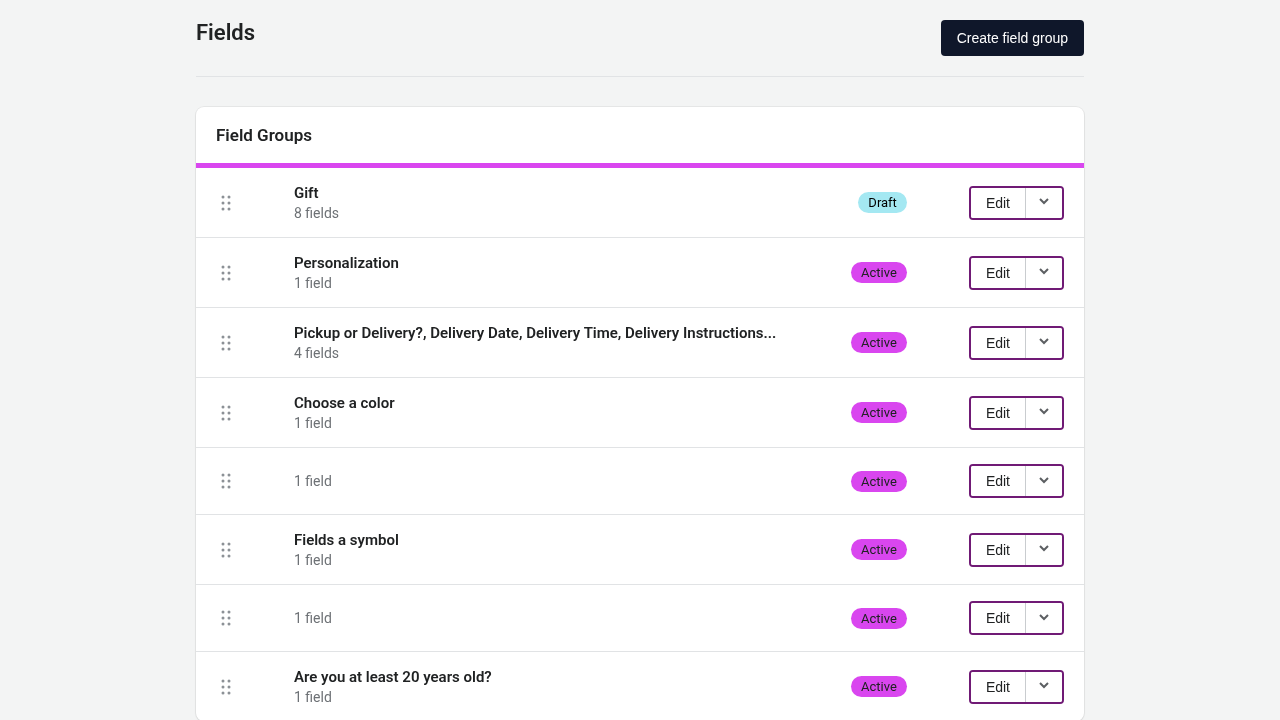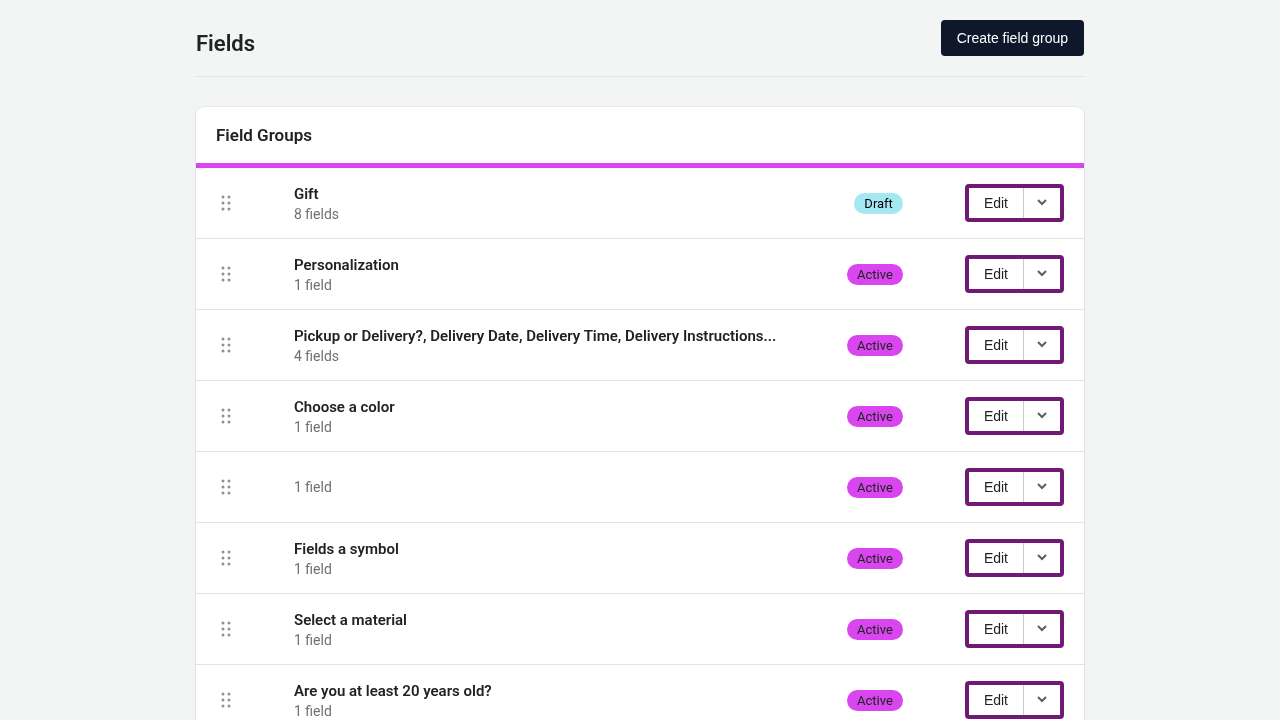--- a/index.html
+++ b/index.html
@@ -16,21 +16,21 @@
       overflow: hidden;
     }
     .page-container {
       max-width: 888px;
       margin: 0 auto;
       padding: 20px 0;
     }
     .page-header {
       display: flex;
       justify-content: space-between;
-      align-items: flex-end;
+      align-items: flex-start;
       padding: 0 0 20px 0;
       border-bottom: 1px solid #e1e3e5;
       margin-bottom: 30px;
     }
     .page-title {
       font-size: 22px;
       font-weight: 600;
       color: #202223;
     }
     .btn-primary {
@@ -108,21 +108,21 @@
     .badge-draft {
       background: #a4e8f2;
       color: #000000;
     }
     .badge-active {
       background: #d946ef;
       color: #202223;
     }
     .btn-group {
       display: flex;
-      border: 4px solid #701a75;
+      border: 2px solid #701a75;
       border-radius: 4px;
       overflow: hidden;
     }
     .btn-edit {
       background: #ffffff;
       border: none;
       padding: 7px 15px;
       font-size: 14px;
       font-weight: 500;
       color: #202223;
@@ -312,21 +312,20 @@
             <svg viewBox="0 0 10 16" fill="currentColor">
               <circle cx="2" cy="2" r="1.5"></circle>
               <circle cx="8" cy="2" r="1.5"></circle>
               <circle cx="2" cy="8" r="1.5"></circle>
               <circle cx="8" cy="8" r="1.5"></circle>
               <circle cx="2" cy="14" r="1.5"></circle>
               <circle cx="8" cy="14" r="1.5"></circle>
             </svg>
           </div>
           <div class="item-content">
-            <div class="item-title">Select a material</div>
             <div class="item-subtitle">1 field</div>
           </div>
           <span class="badge badge-active">Active</span>
           <div class="btn-group">
             <button class="btn-edit">Edit</button>
             <button class="btn-dropdown">
               <span><svg viewBox="0 0 12 12" fill="none" stroke="currentColor" stroke-width="2">
                   <path d="M2 4l4 4 4-4"></path>
                 </svg></span>
             </button>

